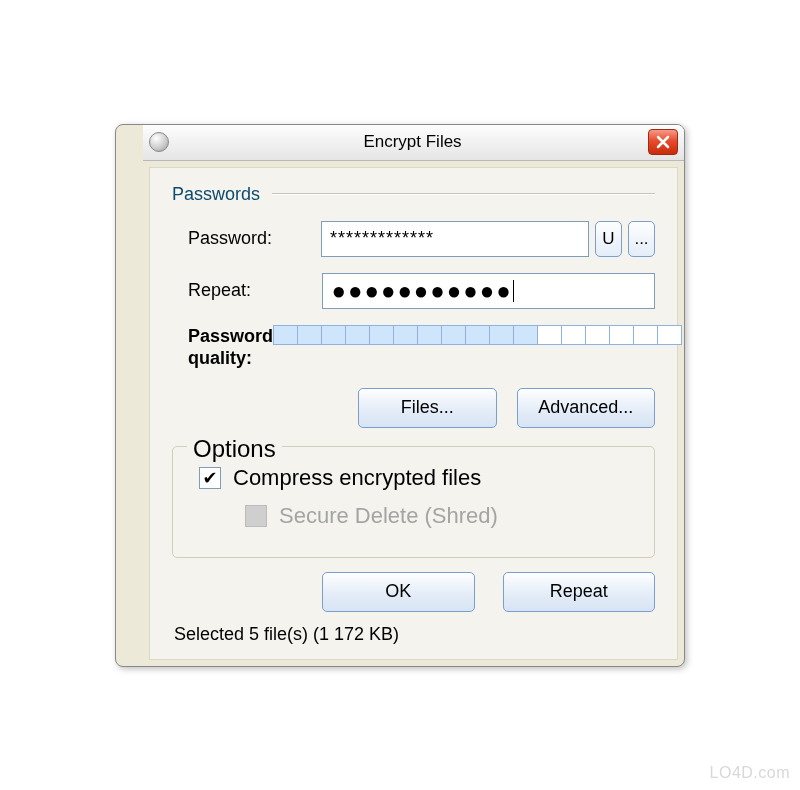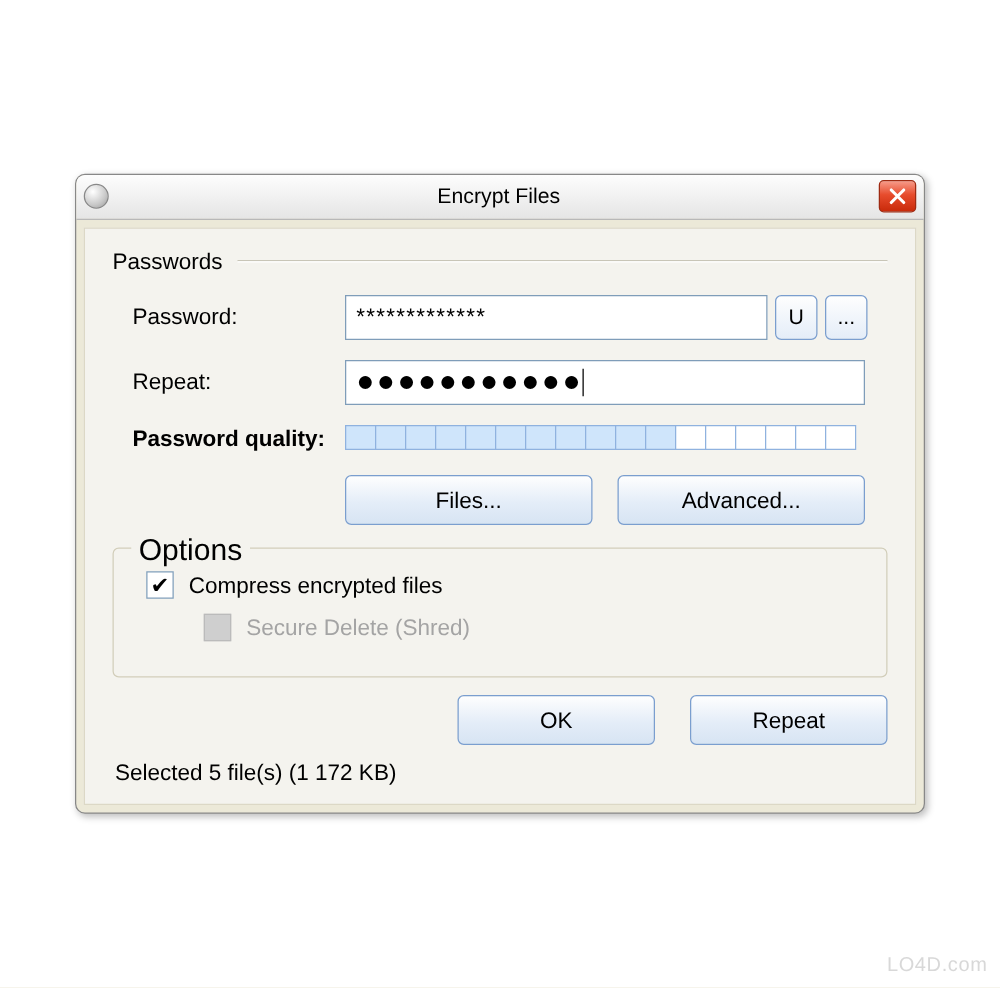--- a/index.html
+++ b/index.html
@@ -8,26 +8,27 @@
   font-family: Tahoma, Arial, sans-serif;
   font-size: 16px;
   color: #000;
   width: 800px;
   height: 790px;
   display: flex;
   align-items: center;
   justify-content: center;
 }
 .dialog {
-  width: 680px;
+  width: 570px;
   border: 1px solid #888;
   border-radius: 8px;
   box-shadow: 2px 2px 6px rgba(0,0,0,0.25);
   background: #ece9d8;
   overflow: hidden;
+  padding-left: 27px;
 }
 .titlebar {
   height: 36px;
   background: linear-gradient(to bottom, #fdfdfd, #e5e5e5);
   border-bottom: 1px solid #b8b8b8;
   display: flex;
   align-items: center;
   padding: 0 6px;
   position: relative;
 }
@@ -59,21 +60,21 @@
   border: 1px solid #dcd8c6;
   margin: 6px;
   padding: 16px 22px 14px 22px;
 }
 .section-header {
   display: flex;
   align-items: center;
   margin-bottom: 16px;
 }
 .section-title {
-  color: #000000;
+  color: #0c4a6e;
   font-size: 18px;
   margin-right: 12px;
 }
 .section-line {
   flex: 1;
   height: 1px;
   border-top: 1px solid #c8c5b7;
   border-bottom: 1px solid #fff;
 }
 .form-row {
@@ -178,21 +179,21 @@
   display: flex; align-items: center; justify-content: center;
   cursor: pointer;
   font-size: 18px;
   line-height: 1;
 }
 .checkbox.disabled {
   border: 1px solid #bbb;
   background: #cfcfcf;
   cursor: default;
 }
-.check-label { font-size: 18px; }
+.check-label { font-size: 22px; }
 .check-label.disabled { color: #a4a4a4; }
 .action-buttons {
   display: flex;
   gap: 28px;
   justify-content: flex-end;
   margin-bottom: 12px;
   padding-left: 150px;
 }
 .action-buttons .btn { width: 158px; }
 .status-text {

